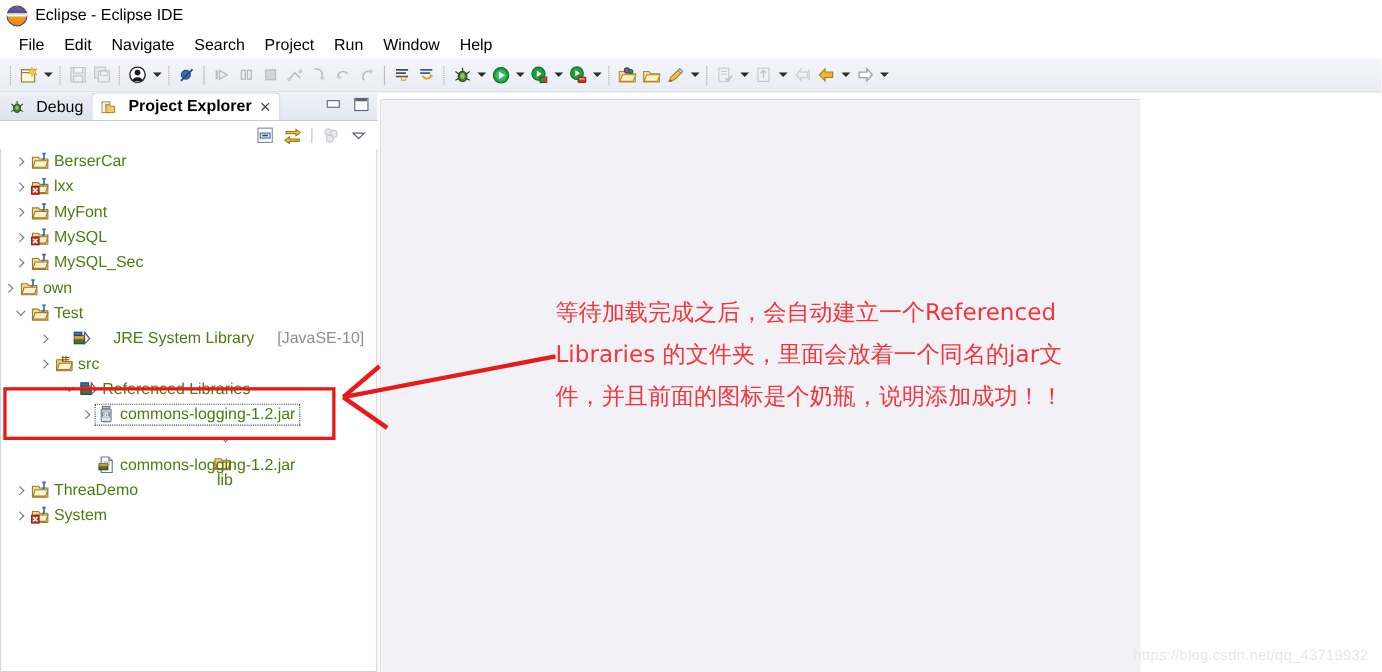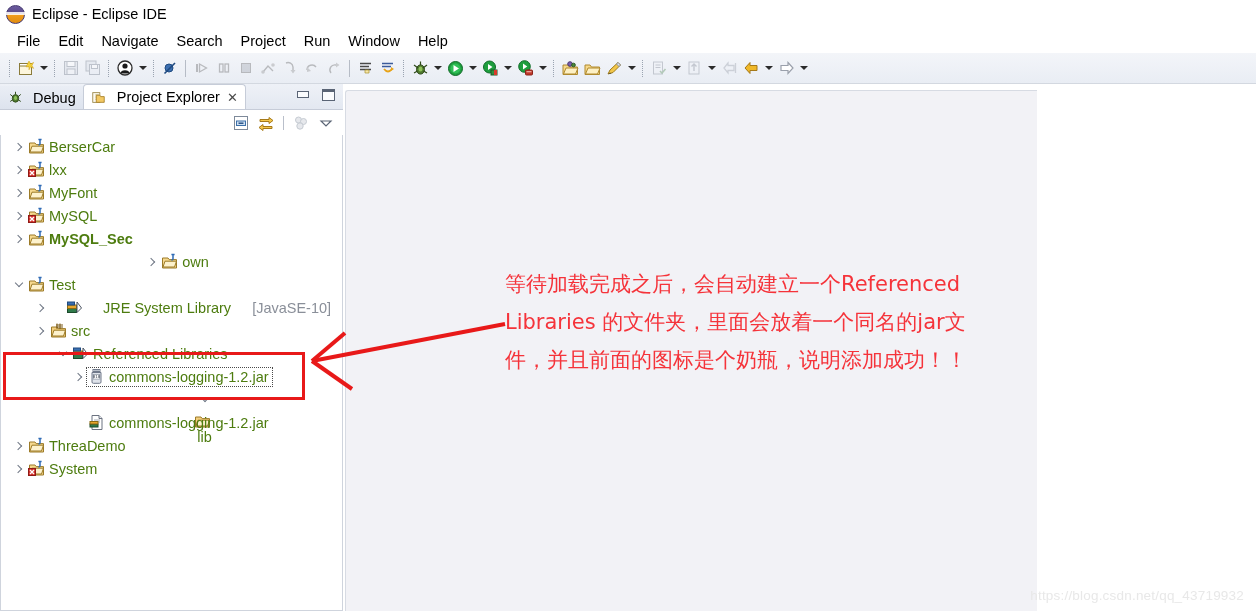--- a/index.html
+++ b/index.html
@@ -142,20 +142,21 @@
   .tab.inactive {
     background: linear-gradient(180deg, #eaeef5 0%, #dde3ee 100%);
   }
   .tab.active {
     background: #ffffff;
     height: 25px;
     border: 1px solid #c6ccd8;
     border-bottom: none;
     border-radius: 4px 4px 0 0;
     z-index: 3;
+    font-weight: bold;
   }
   .tab-close {
     font-size: 13px;
     color: #4a4a4a;
     margin-left: 2px;
     line-height: 1;
   }
   .panel-btns {
     position: absolute;
     right: 8px; top: 4px;
@@ -651,34 +652,34 @@
             <path d="M2 14 L4 8.2 h11.5 L13.5 14z" fill="#fdf2cd" stroke="#9c7b28"></path>
             <path d="M12 1.5 v4.2 q0 1.4 -1.6 1.4" fill="none" stroke="#2f6bb5" stroke-width="1.5"></path>
             <line x1="10.4" y1="1.5" x2="13.6" y2="1.5" stroke="#2f6bb5" stroke-width="1.5"></line>
             <rect x="0.5" y="8.5" width="7" height="7" fill="#d3302a" stroke="#8e1b16"></rect>
             <path d="M2 10 L6 14 M6 10 L2 14" stroke="#ffffff" stroke-width="1.4"></path>
           </svg>
         </span>
         <span class="tlabel">MySQL</span>
       </div>
 
-      <div class="trow" style="padding-left:10px;font-weight:bold;">
+      <div class="trow" style="padding-left:10px;">
         <span class="twist collapsed"></span>
         <span class="ticon">
           <svg width="17" height="17" viewBox="0 0 17 17">
             <path d="M1.5 5 h5.5 l1.2 1.6 h7.3 v8.4 h-14z" fill="#f6d98f" stroke="#9c7b28"></path>
             <path d="M2 14 L4 8.2 h11.5 L13.5 14z" fill="#fdf2cd" stroke="#9c7b28"></path>
             <path d="M12 1.5 v4.2 q0 1.4 -1.6 1.4" fill="none" stroke="#2f6bb5" stroke-width="1.5"></path>
             <line x1="10.4" y1="1.5" x2="13.6" y2="1.5" stroke="#2f6bb5" stroke-width="1.5"></line>
           </svg>
         </span>
         <span class="tlabel">MySQL_Sec</span>
       </div>
 
-      <div class="trow" style="padding-left:10px;justify-content:center;">
+      <div class="trow" style="padding-left:0;">
         <span class="twist collapsed"></span>
         <span class="ticon">
           <svg width="17" height="17" viewBox="0 0 17 17">
             <path d="M1.5 5 h5.5 l1.2 1.6 h7.3 v8.4 h-14z" fill="#f6d98f" stroke="#9c7b28"></path>
             <path d="M2 14 L4 8.2 h11.5 L13.5 14z" fill="#fdf2cd" stroke="#9c7b28"></path>
             <path d="M12 1.5 v4.2 q0 1.4 -1.6 1.4" fill="none" stroke="#2f6bb5" stroke-width="1.5"></path>
             <line x1="10.4" y1="1.5" x2="13.6" y2="1.5" stroke="#2f6bb5" stroke-width="1.5"></line>
           </svg>
         </span>
         <span class="tlabel">own</span>

